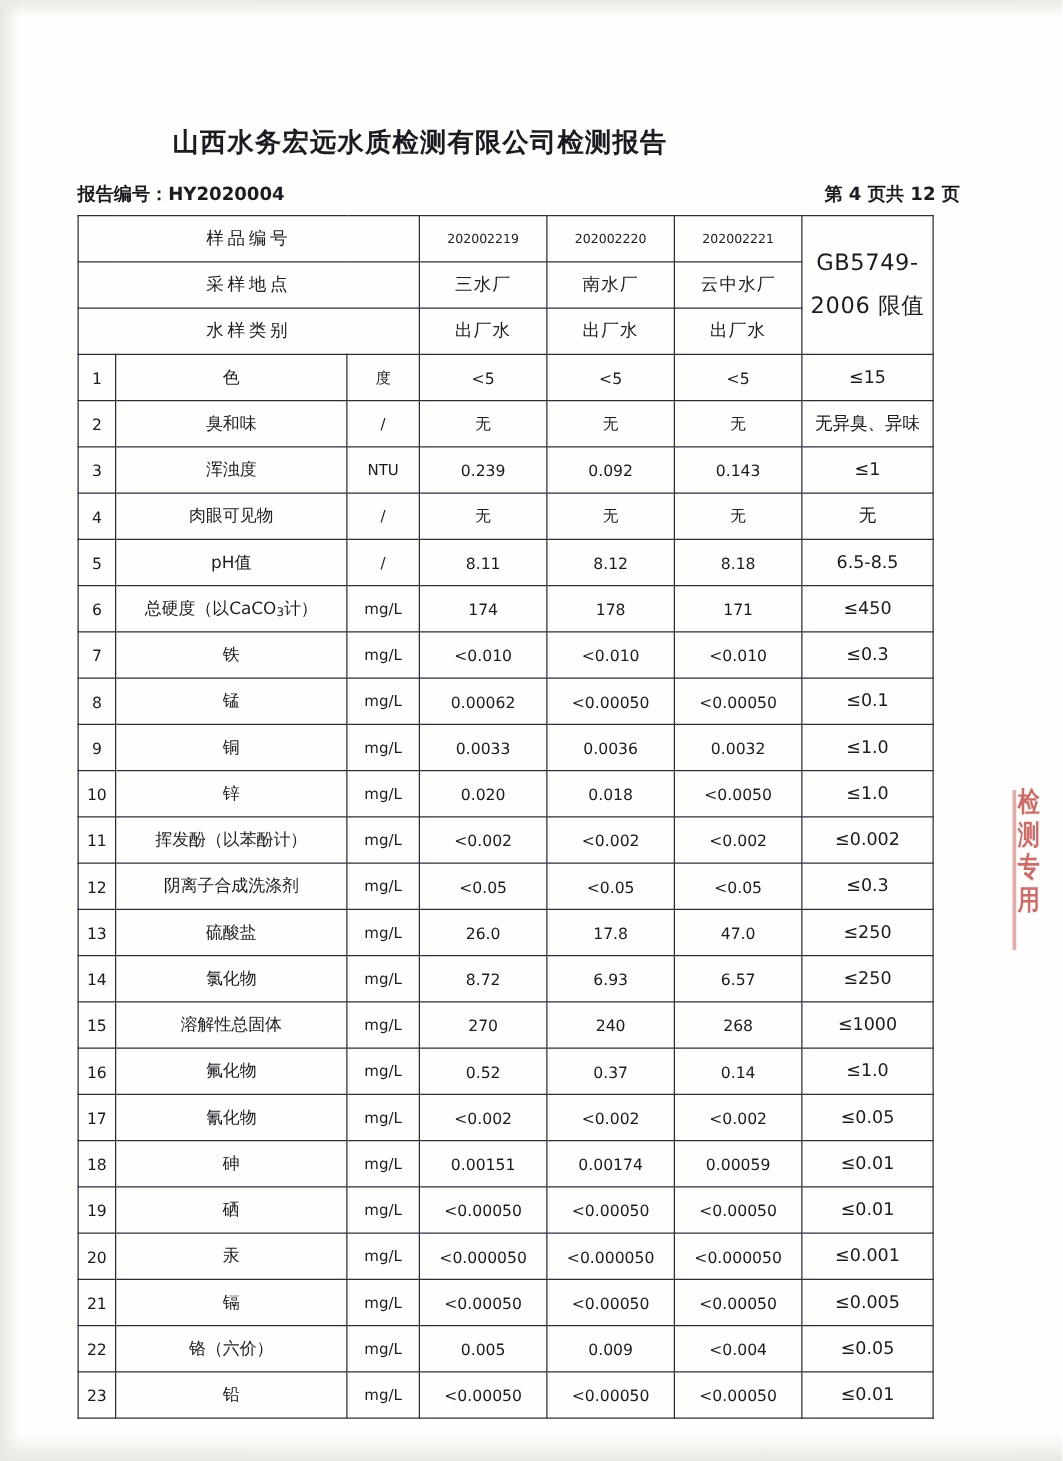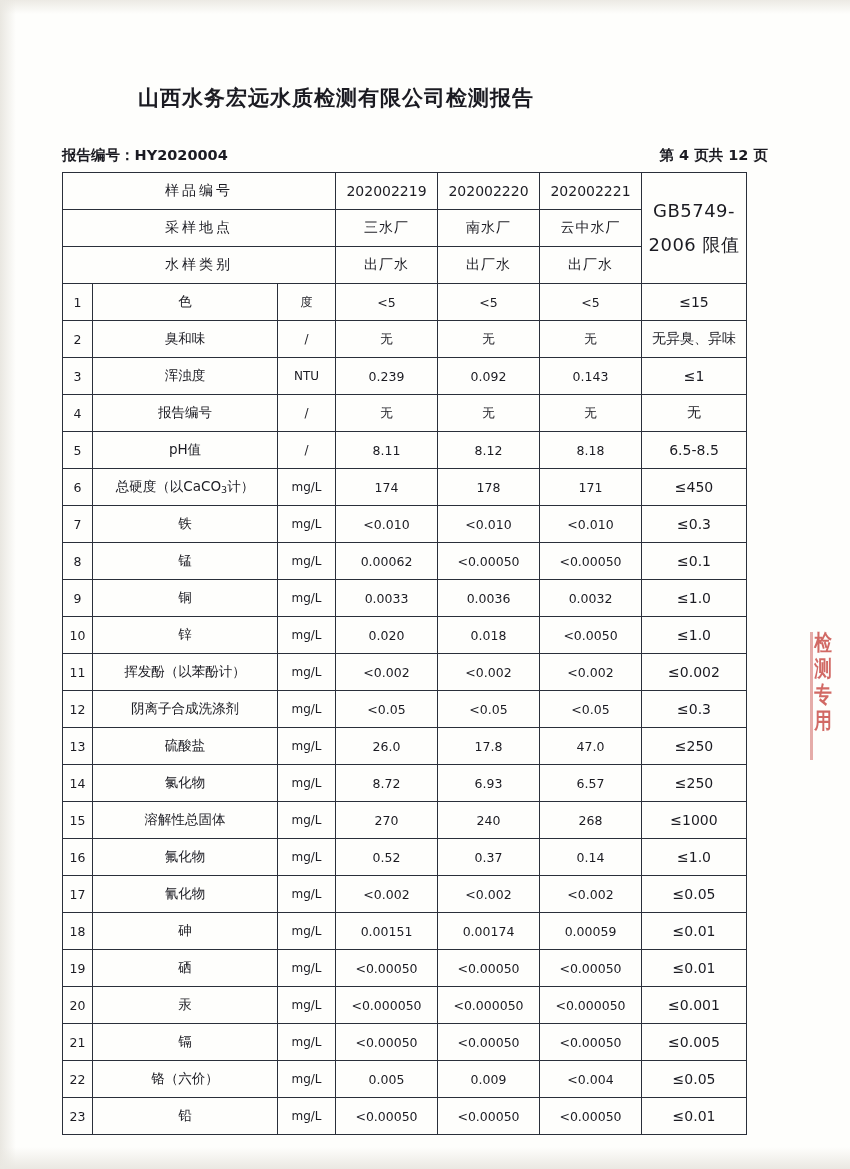--- a/index.html
+++ b/index.html
@@ -15,21 +15,21 @@
     color: #1b1b22;
     overflow: hidden;
   }
   .page {
     position: absolute;
     inset: 0;
     background: #fefefc;
   }
   .doc-title {
     position: absolute;
-    top: 84px;
+    top: 100px;
     left: 0;
     width: 672px;
     text-align: center;
     font-size: 21px;
     font-weight: bold;
     letter-spacing: 1px;
     font-family: Liberation Sans, sans-serif;
   }
   .meta-row {
     position: absolute;
@@ -87,21 +87,21 @@
   }
   td.lim {
     font-size: 14px;
     font-family: "DejaVu Sans", sans-serif;
   }
   td.hdr-label {
     font-size: 14px;
     letter-spacing: 3px;
   }
   td.hdr-val {
-    font-size: 14px;
+    font-size: 10px;
     font-family: "DejaVu Sans Mono", monospace;
   }
   td.hdr-place {
     font-size: 14px;
     letter-spacing: 1px;
   }
   td.std {
     font-size: 18px;
     line-height: 1.9;
     letter-spacing: 0.5px;
@@ -226,21 +226,21 @@
           <td class="idx">3</td>
           <td class="item">浑浊度</td>
           <td class="unit">NTU</td>
           <td class="val">0.239</td>
           <td class="val">0.092</td>
           <td class="val">0.143</td>
           <td class="lim">≤1</td>
         </tr>
         <tr>
           <td class="idx">4</td>
-          <td class="item">报告编号</td>
+          <td class="item">肉眼可见物</td>
           <td class="unit">/</td>
           <td class="val">无</td>
           <td class="val">无</td>
           <td class="val">无</td>
           <td class="lim">无</td>
         </tr>
         <tr>
           <td class="idx">5</td>
           <td class="item">pH值</td>
           <td class="unit">/</td>

